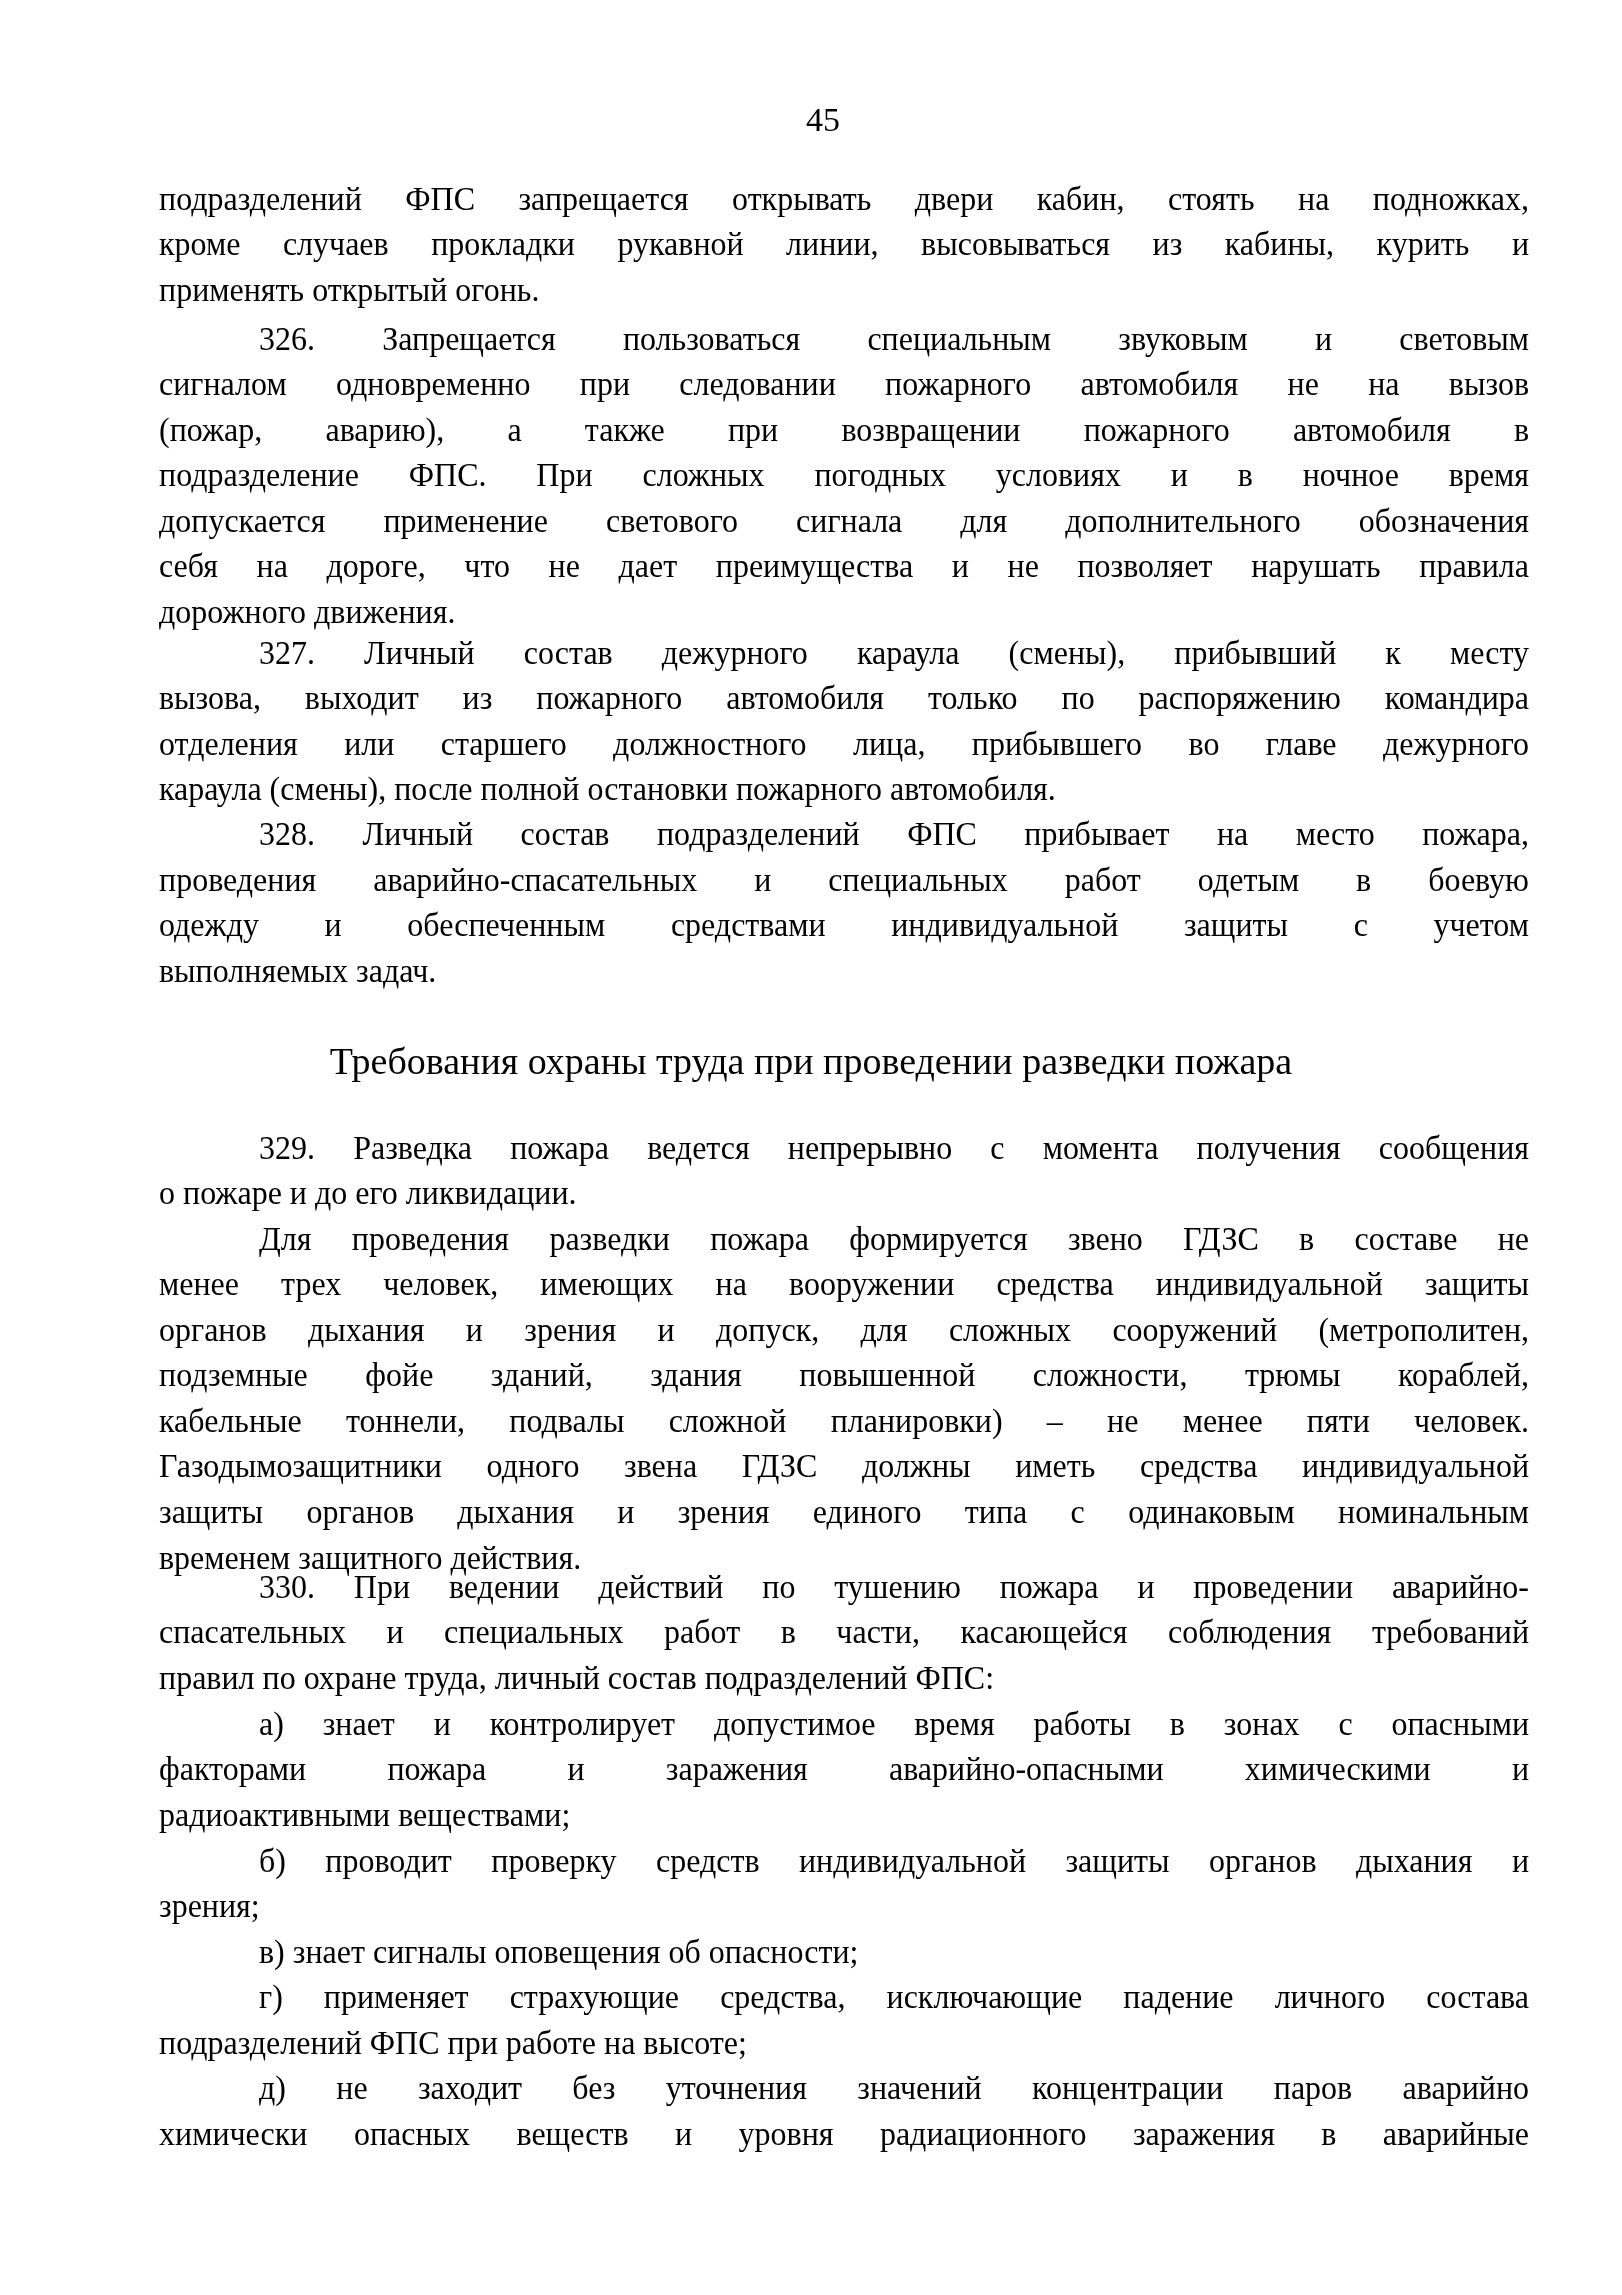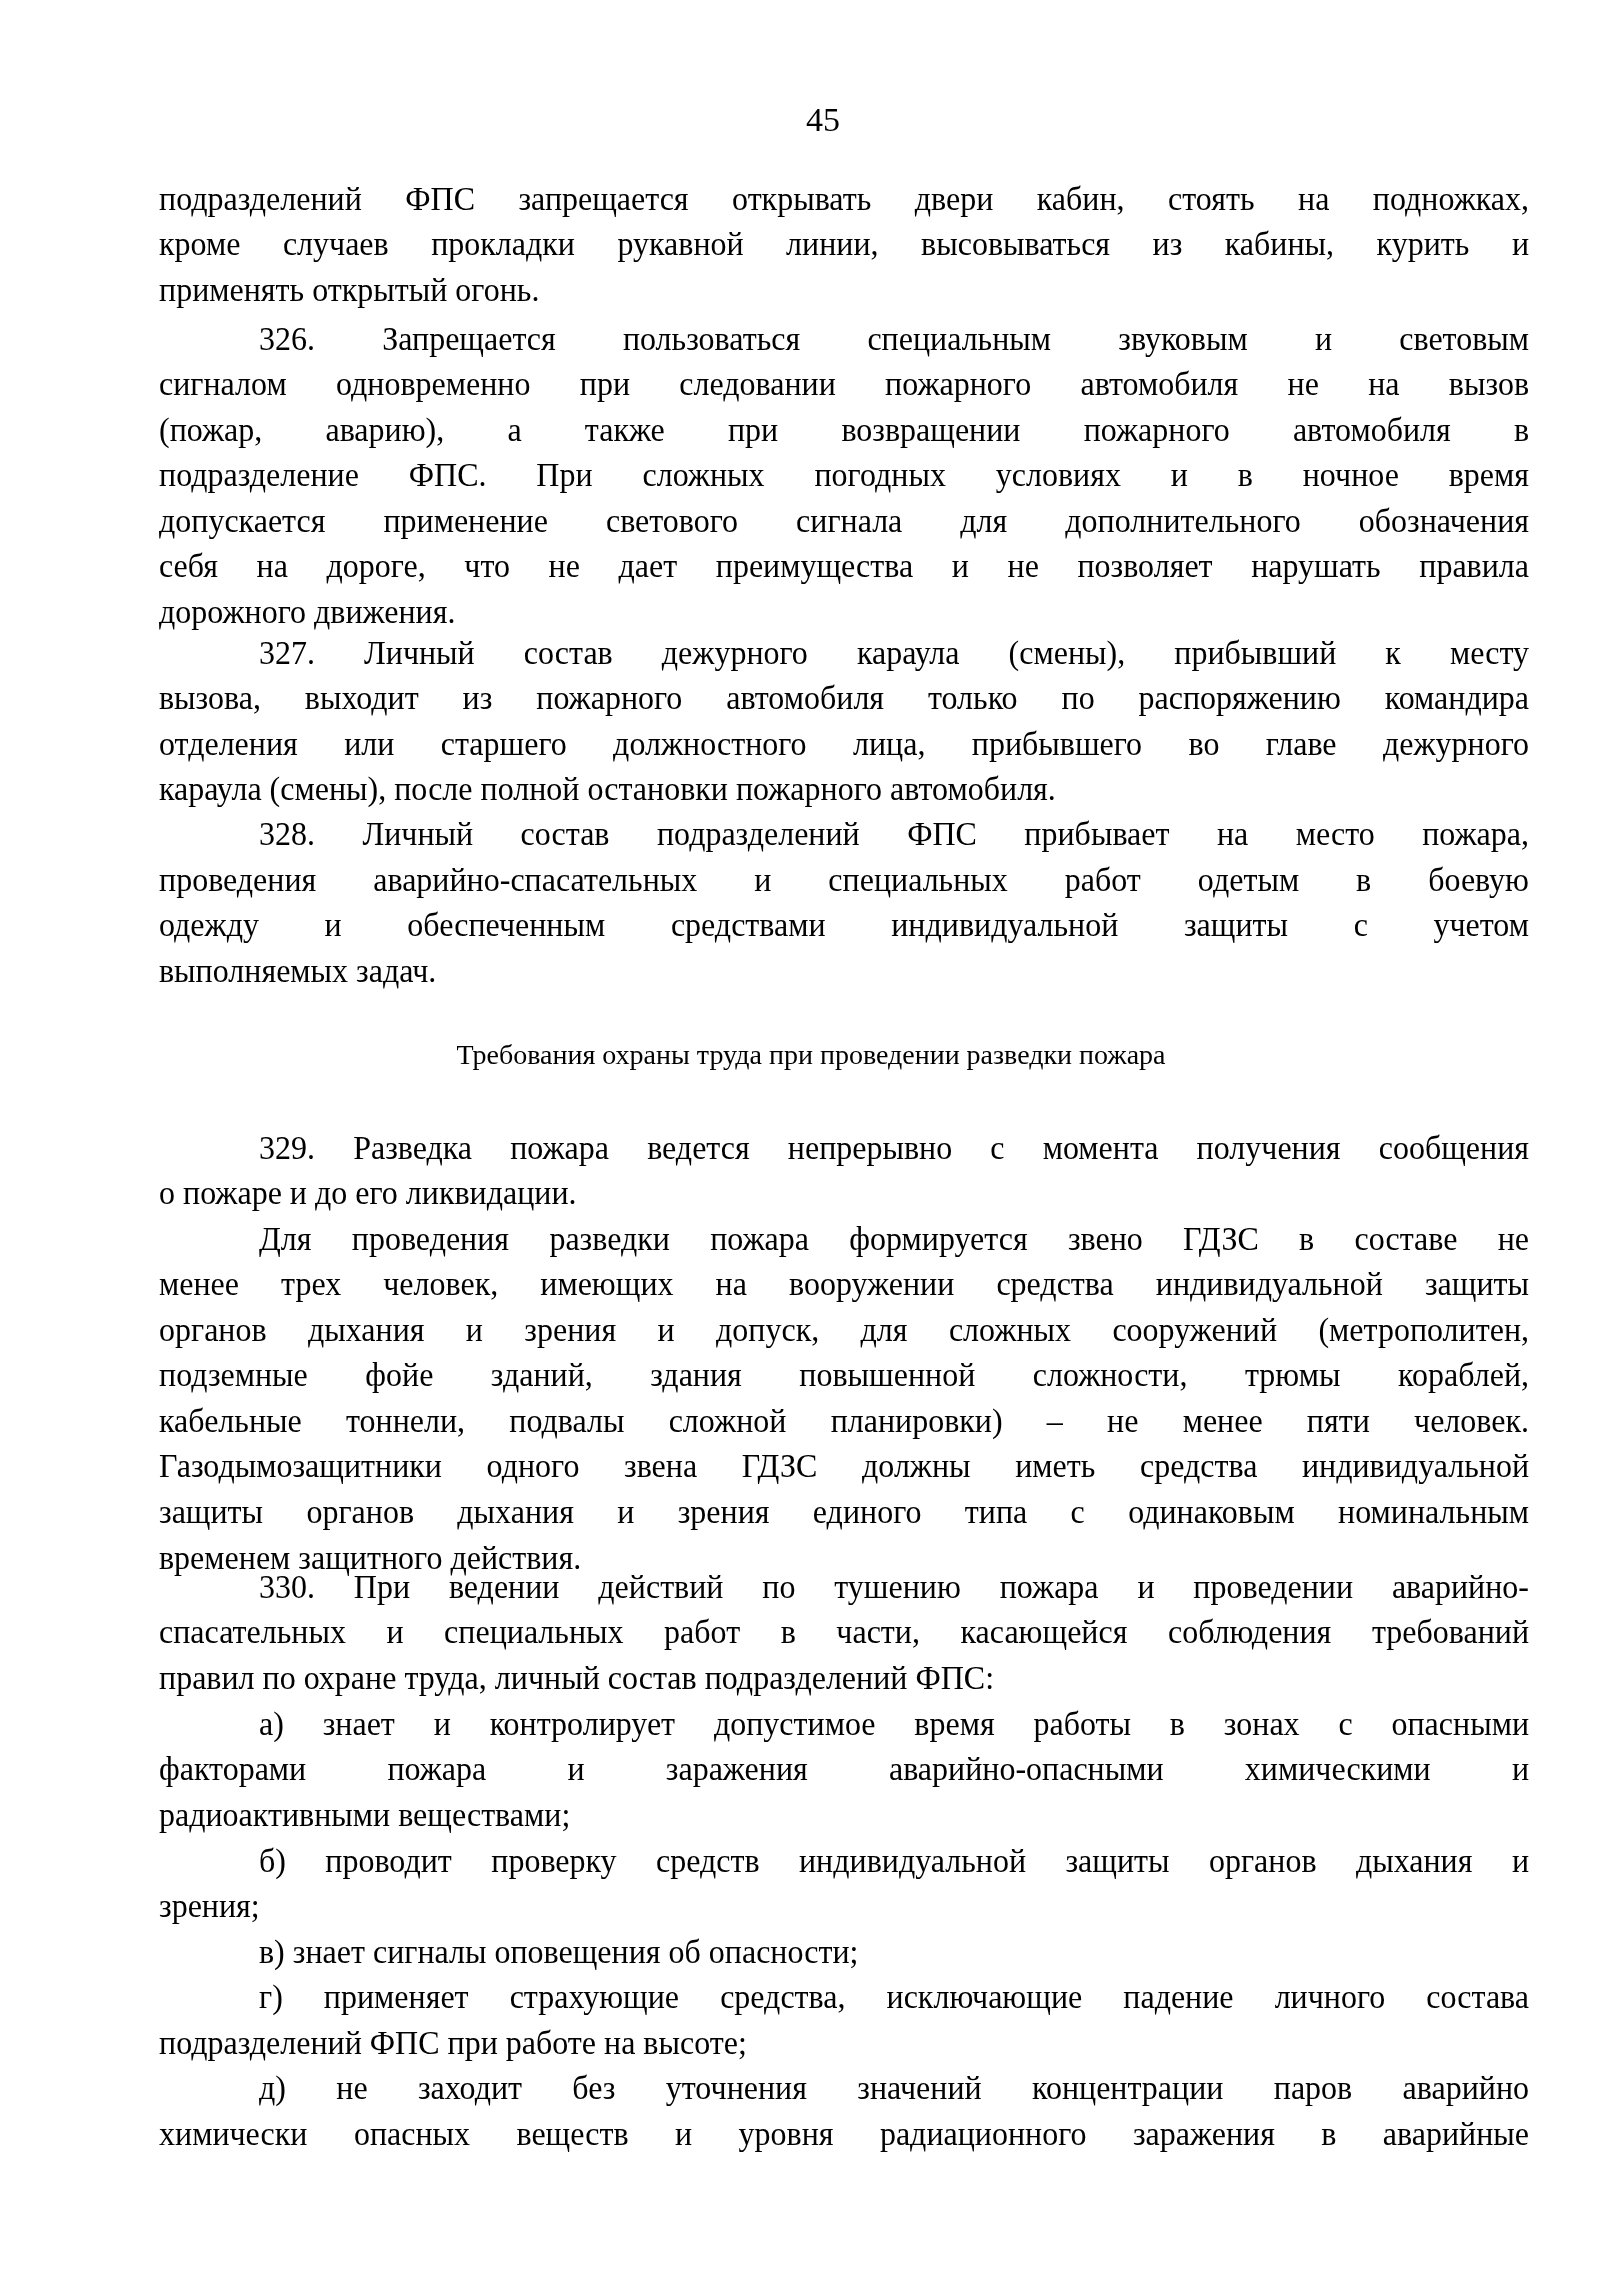--- a/index.html
+++ b/index.html
@@ -10,21 +10,21 @@
     font-family:"Liberation Serif", "DejaVu Serif", serif;
     font-size:32px; line-height:37px; color:#000;
     white-space:nowrap; overflow:visible;
     transform: scaleY(1.04); transform-origin: left center;
   }
   .ln.j { text-align:justify; text-align-last:justify; white-space:normal; height:37px; overflow:hidden; }
   .ln.ind { left:259px; width:1270px; }
   .pno { position:absolute; left:12px; width:1622px; top:101px; text-align:center;
     font-family:"Liberation Serif", "DejaVu Serif", serif; font-size:34px; color:#000; }
   .hd { position:absolute; left:0; width:1622px; text-align:center;
-    font-family:"Liberation Serif", "DejaVu Serif", serif; font-size:28px; color:#000; }
+    font-family:"Liberation Serif", "DejaVu Serif", serif; font-size:38px; color:#000; }
 </style>
 </head>
 <body>
 
 <div class="page">
   <div class="pno">45</div>
   <div class="hd" style="top:1039px;">Требования охраны труда при проведении разведки пожара</div>
   <div id="body-lines">
       <div class="ln j" style="top: 181px;">подразделений ФПС запрещается открывать двери кабин, стоять на подножках,</div>
       <div class="ln j" style="top: 226px;">кроме случаев прокладки рукавной линии, высовываться из кабины, курить и</div>

